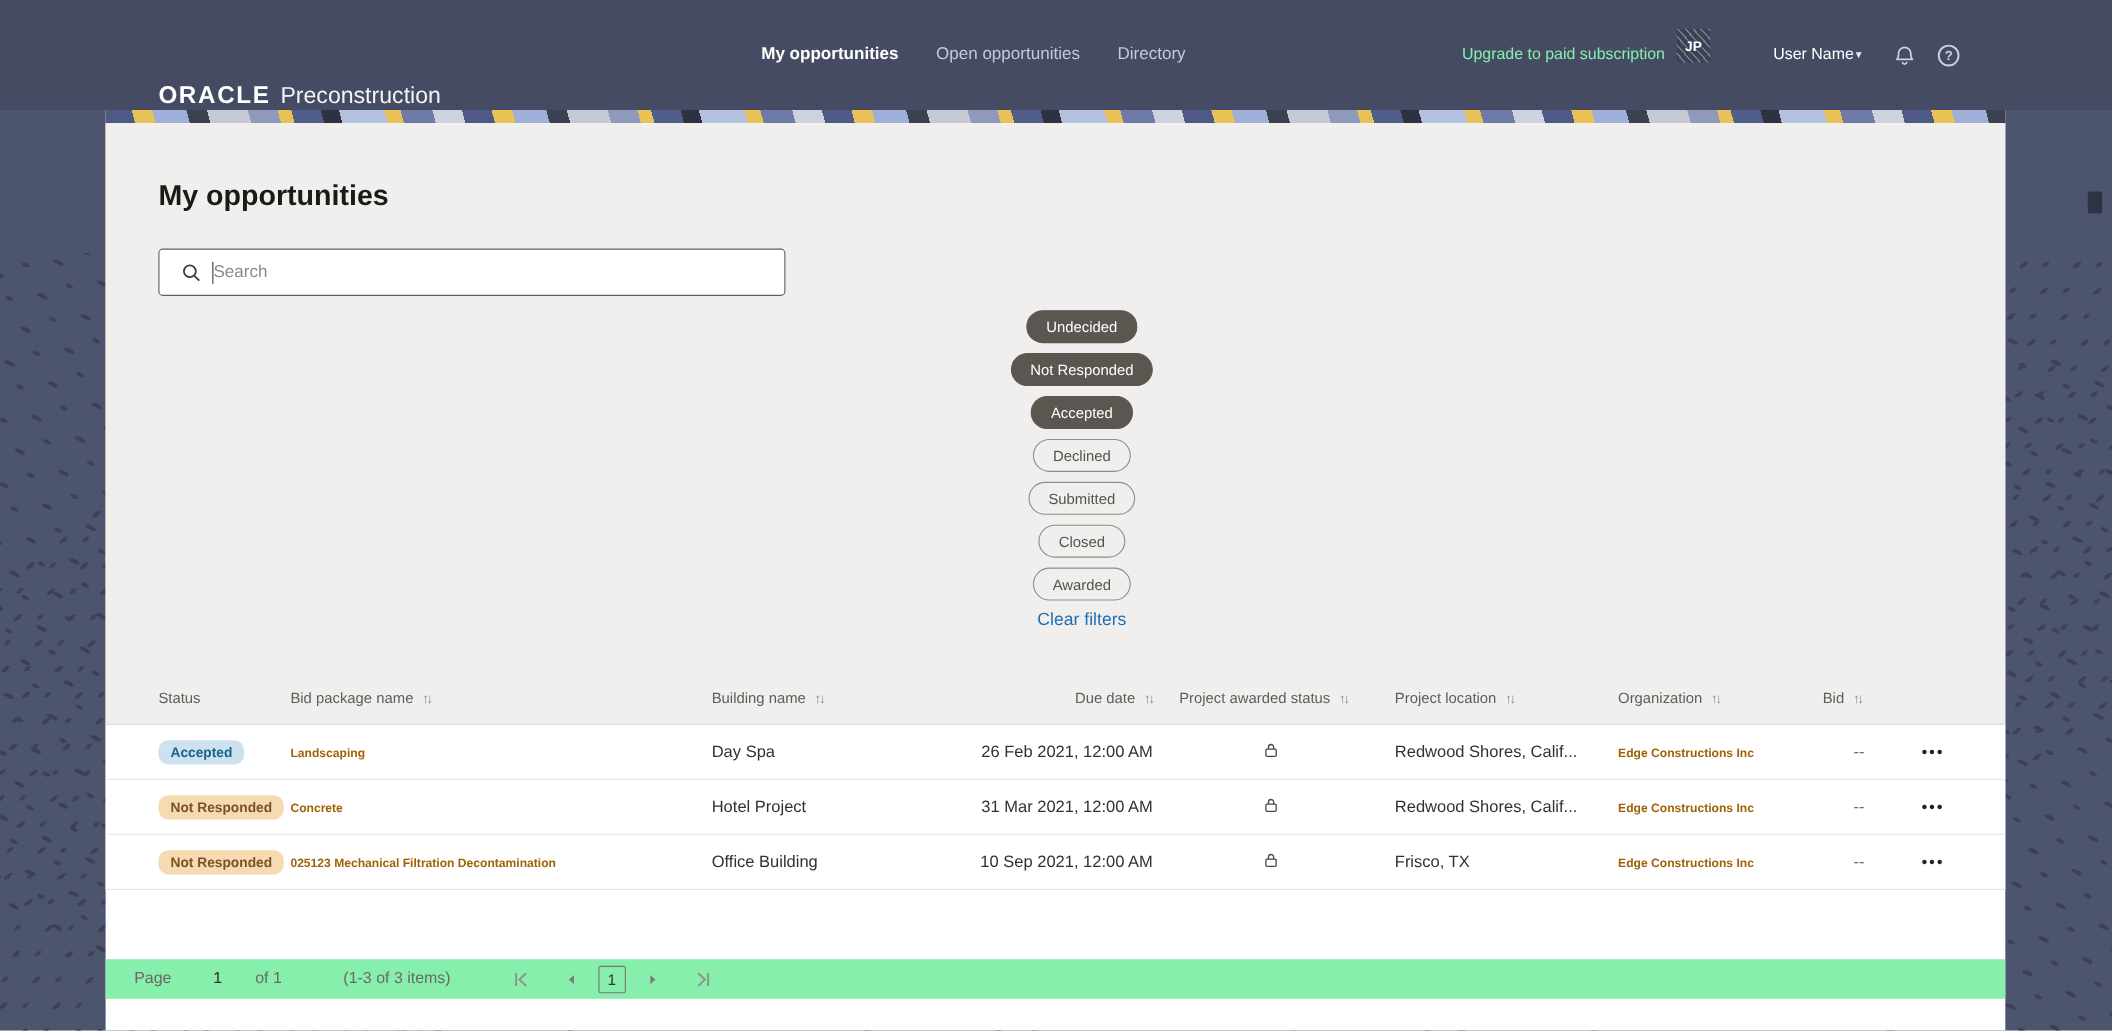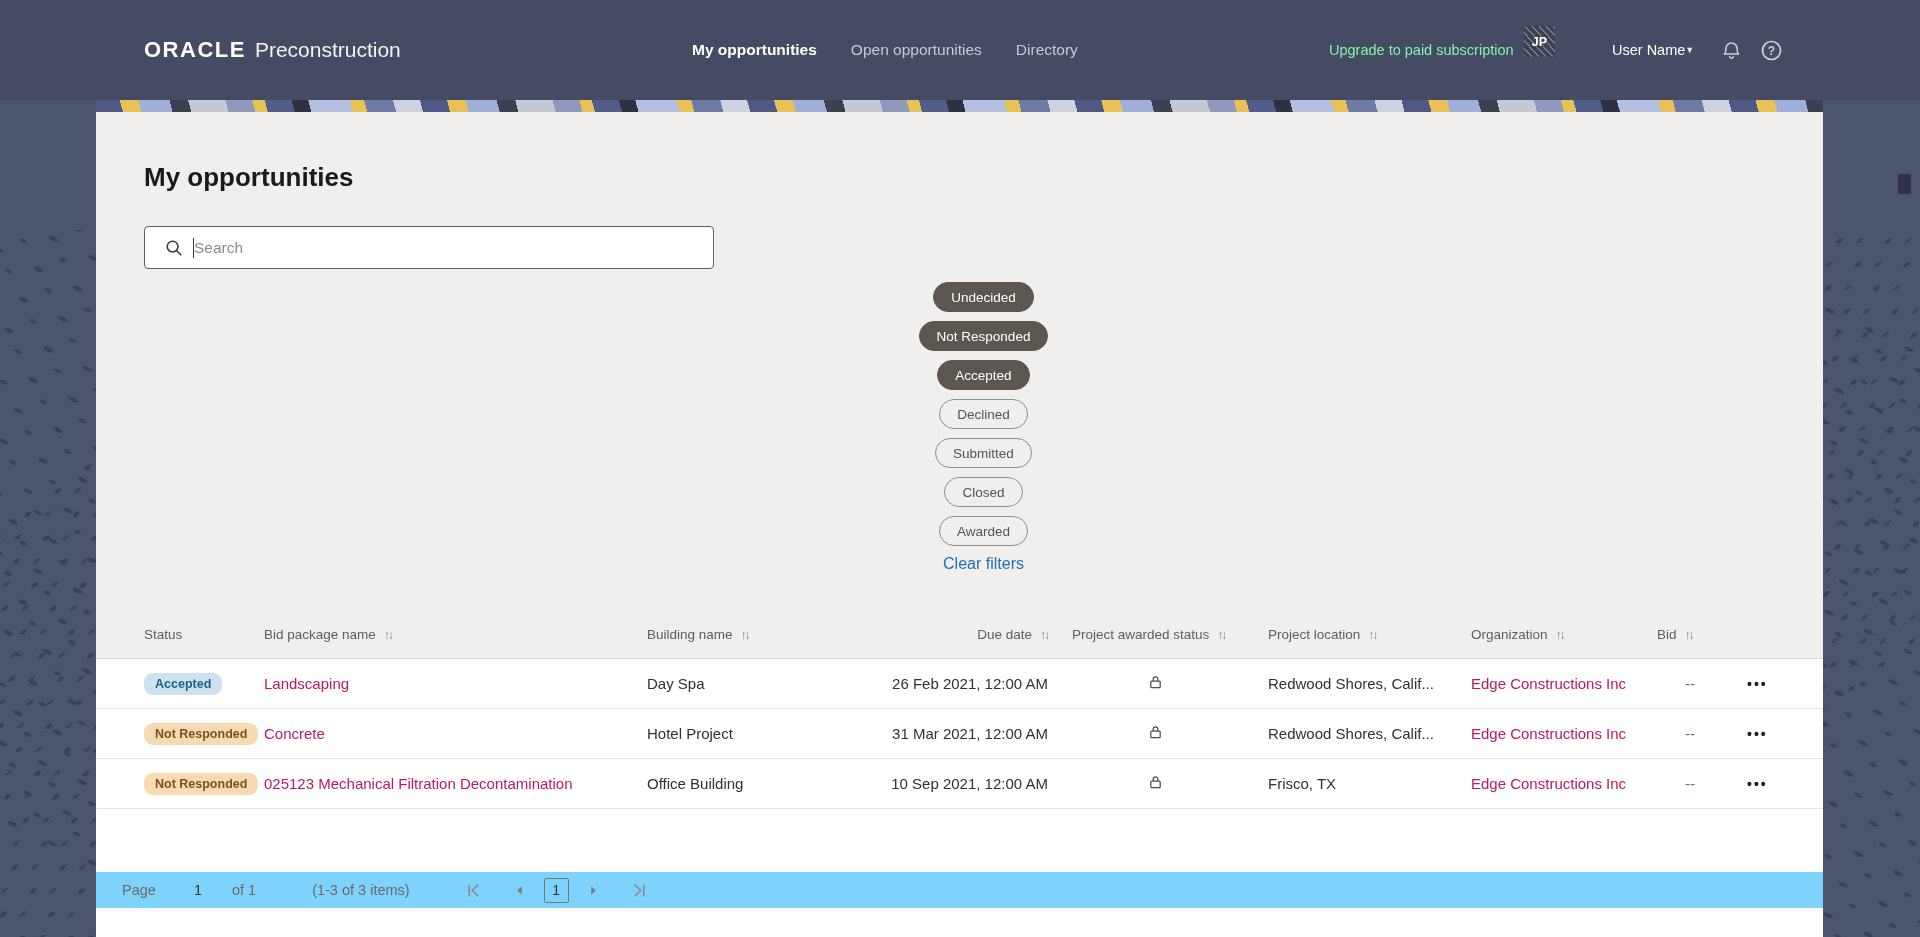--- a/index.html
+++ b/index.html
@@ -15,21 +15,21 @@
         radial-gradient(ellipse 6px 2.6px at 32px 25px, #3b4158 62%, transparent 66%);
         background-size:44px 34px; transform:rotate(26deg); }
   .g2 { background-image:
         radial-gradient(ellipse 7px 2.6px at 10px 8px, #3a4056 62%, transparent 66%),
         radial-gradient(ellipse 6px 2.4px at 26px 20px, #3c4259 62%, transparent 66%);
         background-size:38px 30px; transform:rotate(-38deg); }
   .bg-artifact { position:absolute; left:1898px; top:174px; width:13px; height:20px; background:#2d3246; border-radius:2px; }
 
   
   .app-header { position:absolute; left:0; top:0; width:1920px; height:100px; background:#454b63; z-index:5; }
-  .brand { position:absolute; left:144px; top:0; height:100px; display:flex; align-items:center; gap:9px; }
+  .brand { position:absolute; left:144px; top:0; height:100px; display:flex; align-items:flex-end; gap:9px; }
   .brand .oracle { color:#fff; font-weight:700; font-size:22px; letter-spacing:1.5px; }
   .brand .product { color:#f2f3f6; font-weight:400; font-size:21px; }
   .main-nav { position:absolute; left:692px; top:0; height:100px; display:flex; align-items:center; gap:34px; }
   .nav-item { font-size:15.5px; color:#c6cad6; text-decoration:none; cursor:pointer; }
   .nav-item.active { color:#ffffff; font-weight:700; }
   .upgrade { position:absolute; left:1329px; top:0; height:100px; display:flex; align-items:center;
              color:#86efac; font-size:14.5px; text-decoration:none; cursor:pointer; }
   .avatar { position:absolute; left:1524px; top:26px; width:31px; height:31px; border-radius:2px;
             background-color:#3c4254;
             background-image:repeating-linear-gradient(48deg, rgba(212,218,231,0.38) 0 1.4px, transparent 1.4px 5.2px);
@@ -75,29 +75,29 @@
   .thead { margin-top:38px; height:48px; border-bottom:1px solid #d9d7d3; }
   .thead .th { font-size:13.5px; color:#5f5d5a; display:flex; align-items:center; gap:8px; }
   .thead .th .sort { font-size:12px; color:#8a8885; letter-spacing:-2px; }
   .th.col-due { justify-content:flex-end; padding-right:24px; }
   .t-row { height:50px; background:#fff; border-bottom:1px solid #e7e5e2; }
   .cell { font-size:15px; color:#33312e; }
   .cell.due { text-align:right; padding-right:24px; }
   .cell.lockc { padding-left:76px; }
   .cell.bid { padding-left:28px; color:#5c7180; }
   .cell.actions { padding-left:14px; }
-  .cell-link { color:#be185d; text-decoration:none; cursor:pointer; font-size:15px; }
+  .cell-link { color:#a16207; text-decoration:none; cursor:pointer; font-size:11px;font-weight:bold; }
   .badge { display:inline-block; padding:4px 11px; border-radius:9px; font-size:12.5px; font-weight:700; }
   .badge-accepted { background:#cde1ef; color:#19638b; }
   .badge-warn { background:#f6dab2; color:#7a5220; }
   .dots { font-size:14px; font-weight:700; letter-spacing:2px; color:#23211e; cursor:pointer; }
 
   
   .pagination { position:absolute; left:0; top:772px; width:100%; height:36px;
-    display:flex; align-items:center; padding-left:26px; background:#7dd3fc; }
+    display:flex; align-items:center; padding-left:26px; background:#86efac; }
   .pg-label { color:#6b6966; font-size:14.5px; }
   .pg-num { color:#33312e; font-size:14.5px; }
   .pg-gap-a { margin-left:38px; } .pg-gap-b { margin-left:30px; } .pg-gap-c { margin-left:56px; }
   .pg-gap-d { margin-left:56px; } .pg-gap-e { margin-left:32px; } .pg-gap-f { margin-left:18px; }
   .pg-btn { display:flex; align-items:center; justify-content:center; cursor:pointer; }
   .pg-box { width:25px; height:25px; border:1px solid #777672; border-radius:2px; display:flex;
             align-items:center; justify-content:center; font-size:14px; color:#33312e; cursor:pointer; }
 </style>
 </head>
 <body>

